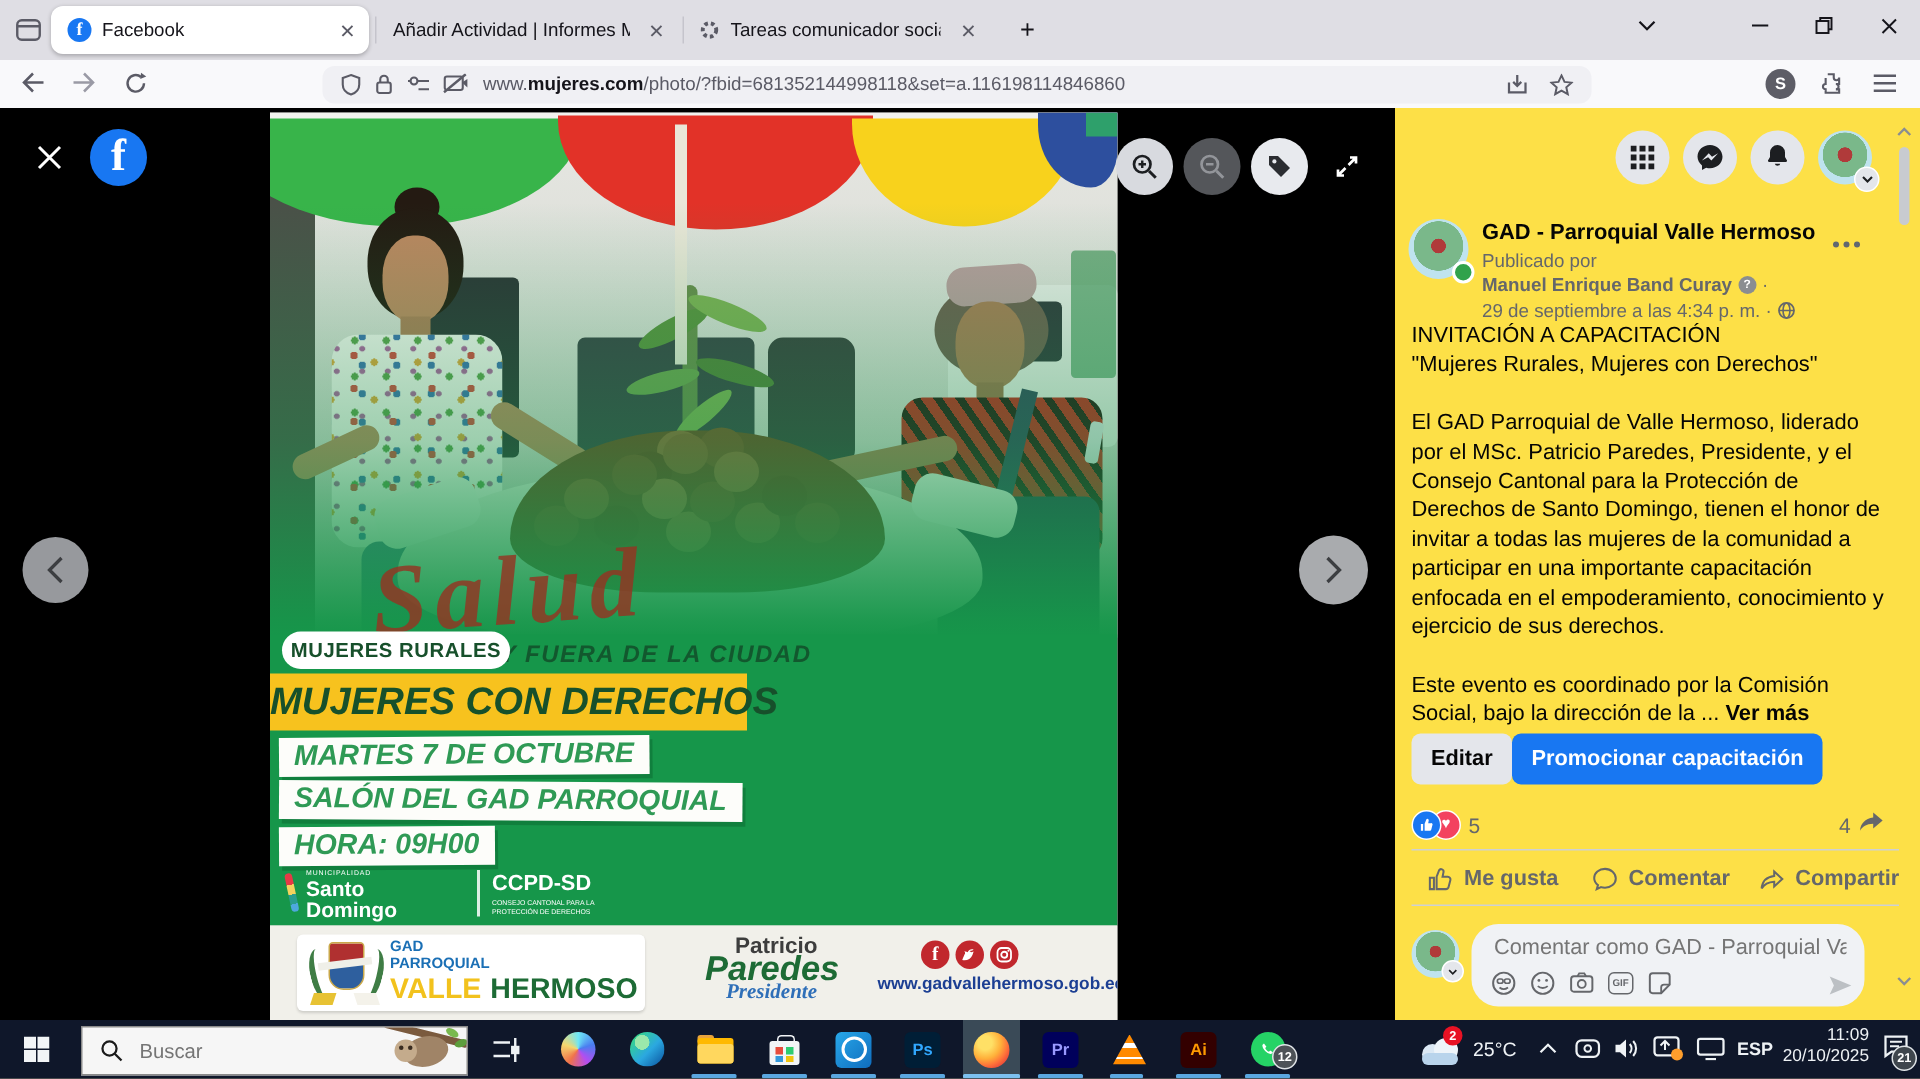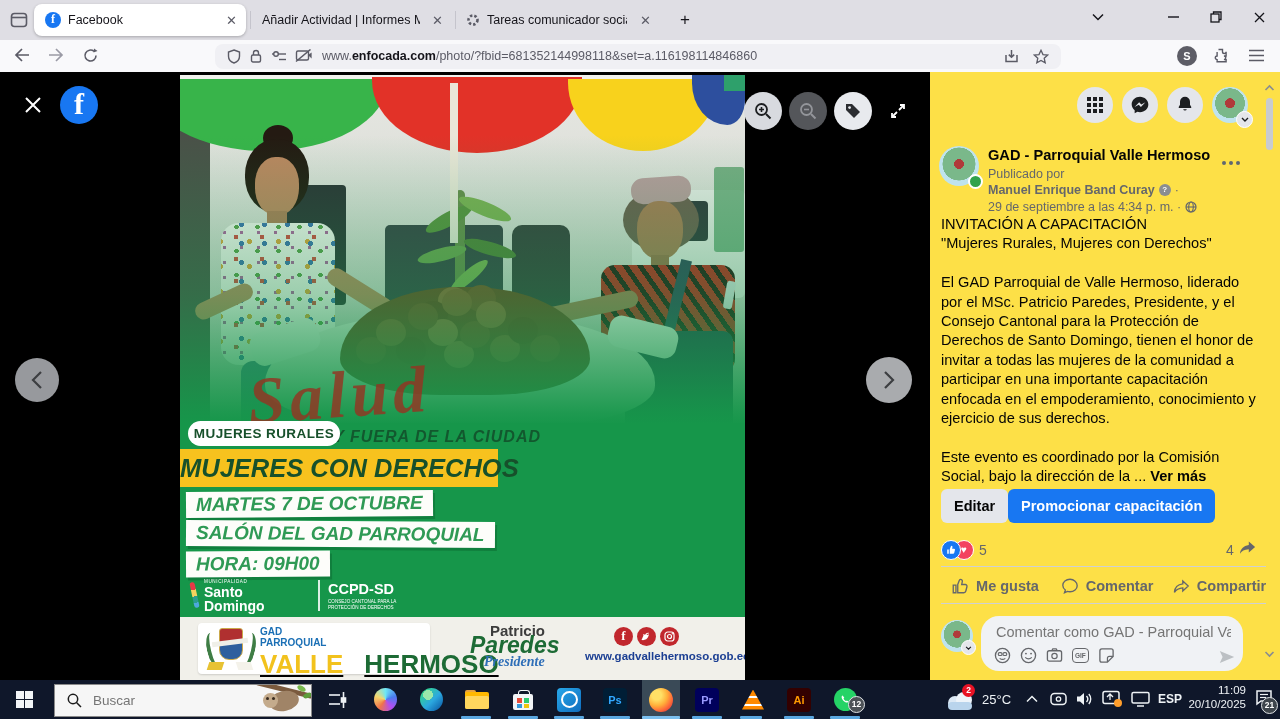--- a/index.html
+++ b/index.html
@@ -136,21 +136,21 @@
       <svg style="margin-left:9px;" width="16" height="12" viewBox="0 0 16 12">
           <line x1="1" y1="4" x2="15" y2="4" stroke="#5b5b66" stroke-width="1.4"></line>
           <circle cx="5" cy="4" r="2.3" fill="#f0f0f4" stroke="#5b5b66" stroke-width="1.4"></circle>
           <line x1="8" y1="9.5" x2="15" y2="9.5" stroke="#5b5b66" stroke-width="1.4"></line>
         </svg>
       <svg style="margin-left:8px;" width="17" height="14" viewBox="0 0 17 14">
           <rect x="1.5" y="2" width="12" height="9" rx="1.5" fill="none" stroke="#5b5b66" stroke-width="1.4"></rect>
           <line x1="1" y1="12.5" x2="15.5" y2="0.5" stroke="#5b5b66" stroke-width="1.6"></line>
           <polygon points="13,6 16.6,3.6 16.6,9.4" fill="#5b5b66"></polygon>
         </svg>
-      <span class="urltext" style="margin-left:10px;"><span>www.</span><b>enfocada.com</b><span>/photo/?fbid=681352144998118&amp;set=a.116198114846860</span></span>
+      <span class="urltext" style="margin-left:10px;"><span>www.</span><b>mujeres.com</b><span>/photo/?fbid=681352144998118&amp;set=a.116198114846860</span></span>
       <span style="margin-left:auto;display:flex;align-items:center;gap:14px;margin-right:12px;">
         <svg width="15" height="15" viewBox="0 0 15 15">
             <path d="M2 6v6.5h11V6" fill="none" stroke="#5b5b66" stroke-width="1.5"></path>
             <path d="M7.5 1v7M4.8 5.6l2.7 2.7 2.7-2.7" fill="none" stroke="#5b5b66" stroke-width="1.5"></path>
           </svg>
         <svg width="16" height="15" viewBox="0 0 16 15">
             <path d="M8 1.3l2 4.3 4.7.5-3.5 3.1 1 4.6L8 11.4l-4.2 2.4 1-4.6L1.3 6.1 6 5.6z" fill="none" stroke="#5b5b66" stroke-width="1.3"></path>
           </svg>
       </span>
     </div>
@@ -270,21 +270,21 @@
           <div class="abs" style="left:1px;top:8px;width:12px;height:36px;border-left:4px solid #3f7d45;border-radius:50%;transform:rotate(-14deg);"></div>
           <div class="abs" style="left:33px;top:8px;width:12px;height:36px;border-right:4px solid #3f7d45;border-radius:50%;transform:rotate(14deg);"></div>
           <div class="abs" style="left:13px;top:4px;width:22px;height:30px;background:linear-gradient(180deg,#b03030 0 45%,#2e5f9e 45%);border:1px solid #caa84a;border-radius:3px 3px 10px 10px;"></div>
           <div class="abs" style="left:6px;top:16px;width:36px;height:5px;background:#efefe8;transform:rotate(-7deg);"></div>
           <div class="abs" style="left:2px;top:38px;width:15px;height:8px;background:#e7c233;transform:skewX(-18deg);"></div>
           <div class="abs" style="left:31px;top:38px;width:15px;height:8px;background:#f4f2ea;transform:skewX(18deg);"></div>
         </div>
         <div class="abs" style="left:80px;top:9px;">
           <div style="font-size:10px;font-weight:800;color:#1a6fb5;">GAD</div>
           <div style="font-size:10px;font-weight:800;color:#1a6fb5;">PARROQUIAL</div>
-          <div style="display:flex;gap:21px;font-size:26px;font-weight:900;margin-top:1px;text-decoration:underline;">
+          <div style="display:flex;gap:6px;font-size:19px;font-weight:900;margin-top:1px;">
             <span style="color:#f2c21d;">VALLE</span>
               <span style="color:#1d6b35;">HERMOSO</span>
           </div>
         </div>
         <div class="abs" style="left:290px;top:5px;width:120px;">
           <div style="font-size:15px;font-weight:800;color:#3d3d3d;margin-left:20px;">Patricio</div>
           <div style="font-size:23px;font-weight:900;font-style:italic;color:#1d6b35;margin-top:-7px;">Paredes</div>
           <div style="font-size:14px;font-weight:700;font-style:italic;color:#2f6fb8;font-family:'Liberation Serif',serif;margin-top:-5px;margin-left:14px;">Presidente</div>
         </div>
         <div class="abs flex" style="left:434px;top:10px;gap:4px;">

